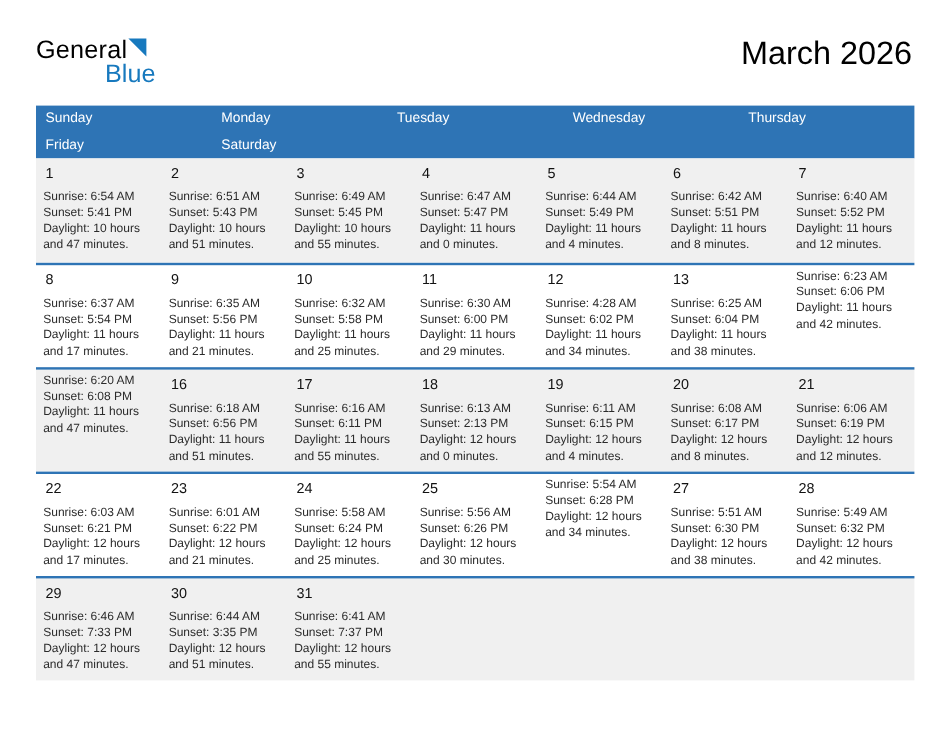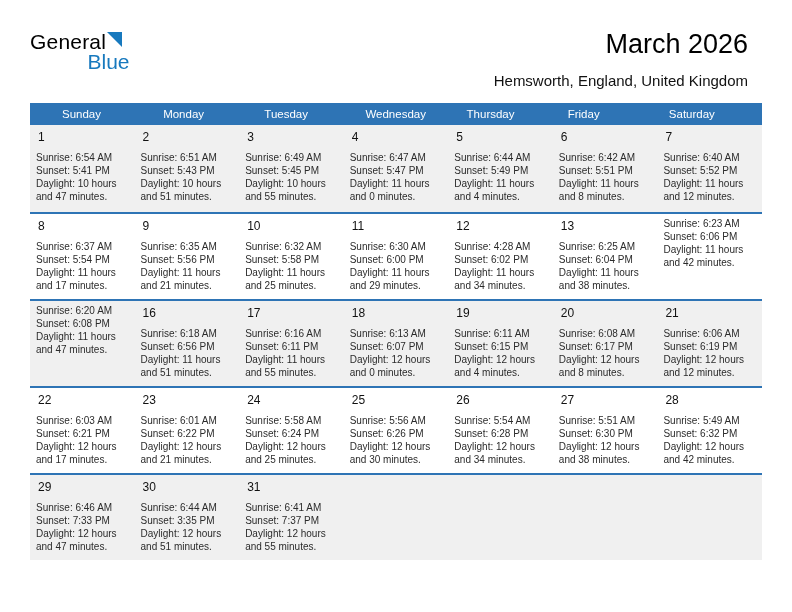--- a/index.html
+++ b/index.html
@@ -18,21 +18,21 @@
     width: 792px;
     height: 612px;
     background: #ffffff;
     margin: 0 auto;
     overflow: hidden;
   }
   .top-bar {
     display: flex;
     justify-content: space-between;
     align-items: flex-start;
-    padding: 30px 44px 0 30px;
+    padding: 30px 32px 0 30px;
   }
   
   .logo { width: 120px; }
   .logo-top {
     display: flex;
     align-items: flex-start;
     font-size: 21px;
     color: #000000;
     letter-spacing: 0.2px;
   }
@@ -60,23 +60,22 @@
   }
   .cal-subtitle {
     font-size: 15px;
     color: #111111;
     margin-top: 12px;
   }
   
   .calendar { margin: 14px 30px 0 30px; }
   .day-header-row {
     display: grid;
-    grid-template-columns: repeat(7, 1fr);
+    grid-template-columns: repeat(5, 1fr);
     background: var(--accent);
-    padding-left: 24px;
   }
   .day-header {
     color: #ffffff;
     font-size: 11.5px;
     padding: 5px 2px 5px 8px;
     white-space: nowrap;
     overflow: hidden;
   }
   .week-row {
     display: grid;
@@ -106,21 +105,20 @@
   <div class="top-bar">
     <div class="logo">
       <div class="logo-top">
         <span>General</span>
         <span class="logo-triangle"></span>
       </div>
       <div class="logo-blue-text">Blue</div>
     </div>
     <div class="title-block">
       <div class="cal-title">March 2026</div>
-      <div class="cal-subtitle">Hemsworth, England, United Kingdom</div>
     </div>
   </div>
 
   <div class="calendar">
     <div class="day-header-row">
         <div class="day-header">Sunday</div>
         <div class="day-header">Monday</div>
         <div class="day-header">Tuesday</div>
         <div class="day-header">Wednesday</div>
         <div class="day-header">Thursday</div>
@@ -246,21 +244,21 @@
           <div class="day-cell">
             <div class="day-num">17</div>
             <div class="day-line">Sunrise: 6:16 AM</div>
             <div class="day-line">Sunset: 6:11 PM</div>
             <div class="day-line">Daylight: 11 hours</div>
             <div class="day-line">and 55 minutes.</div>
           </div>
           <div class="day-cell">
             <div class="day-num">18</div>
             <div class="day-line">Sunrise: 6:13 AM</div>
-            <div class="day-line">Sunset: 6:07 PM</div>
+            <div class="day-line">Sunset: 2:13 PM</div>
             <div class="day-line">Daylight: 12 hours</div>
             <div class="day-line">and 0 minutes.</div>
           </div>
           <div class="day-cell">
             <div class="day-num">19</div>
             <div class="day-line">Sunrise: 6:11 AM</div>
             <div class="day-line">Sunset: 6:15 PM</div>
             <div class="day-line">Daylight: 12 hours</div>
             <div class="day-line">and 4 minutes.</div>
           </div>
@@ -302,21 +300,20 @@
             <div class="day-line">and 25 minutes.</div>
           </div>
           <div class="day-cell">
             <div class="day-num">25</div>
             <div class="day-line">Sunrise: 5:56 AM</div>
             <div class="day-line">Sunset: 6:26 PM</div>
             <div class="day-line">Daylight: 12 hours</div>
             <div class="day-line">and 30 minutes.</div>
           </div>
           <div class="day-cell">
-            <div class="day-num">26</div>
             <div class="day-line">Sunrise: 5:54 AM</div>
             <div class="day-line">Sunset: 6:28 PM</div>
             <div class="day-line">Daylight: 12 hours</div>
             <div class="day-line">and 34 minutes.</div>
           </div>
           <div class="day-cell">
             <div class="day-num">27</div>
             <div class="day-line">Sunrise: 5:51 AM</div>
             <div class="day-line">Sunset: 6:30 PM</div>
             <div class="day-line">Daylight: 12 hours</div>

